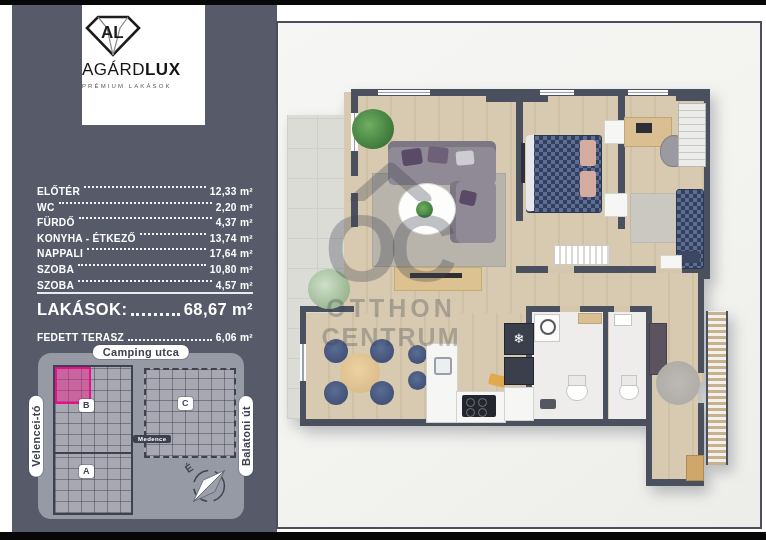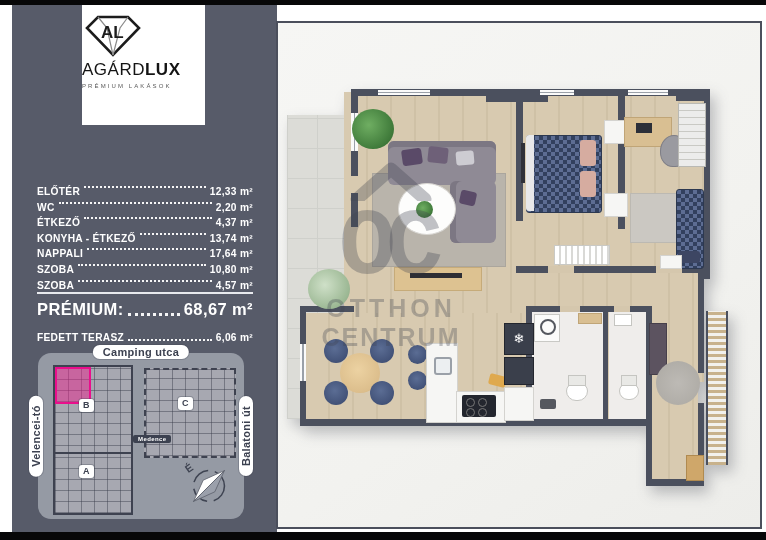--- a/index.html
+++ b/index.html
@@ -70,21 +70,21 @@
   .win-v{background:linear-gradient(to right,#fafafa 40%,#9aa0a8 40%,#9aa0a8 60%,#fafafa 60%);}
   .gap{background:#d5c7ad;}
   .checker{background:repeating-conic-gradient(#32405e 0% 25%,#5d6d93 0% 50%);
            background-size:8px 8px;border:1px solid #2c3850;border-radius:3px;}
   .plant{border-radius:50%;background:radial-gradient(circle at 40% 40%,#6fae62,#3f7a3a 70%,#2e5c2c);}
   .plant.pale{background:radial-gradient(circle at 40% 40%,#cfe0c8,#9cb894 70%,#7d9a76);}
   .white-box{background:#f6f6f4;border:1px solid #d4d3cf;}
   .rug{background:#b9b4ab;border:1px solid #aba69d;}
   .wm{position:absolute;left:38px;top:138px;width:150px;text-align:center;color:rgba(64,68,82,.32);
       z-index:50;pointer-events:none;}
-  .wm .oc{font-size:95px;font-weight:bold;letter-spacing:-10px;line-height:.92;margin-left:-10px;font-family:Liberation Mono, monospace;}
+  .wm .oc{font-size:95px;font-weight:bold;letter-spacing:-10px;line-height:.92;margin-left:-10px;}
   .wm .l1{font-size:25px;font-weight:bold;letter-spacing:4px;margin-top:2px;}
   .wm .l2{font-size:25px;font-weight:bold;letter-spacing:2px;}
   .slats{background:repeating-linear-gradient(0deg,#c8b28c 0 3px,#f2f1ed 3px 6px);
          border-left:2px solid #4b505e;border-right:2px solid #4b505e;}
   .radiator{background:repeating-linear-gradient(90deg,#ffffff 0 4px,#d9d9d6 4px 6px),#f0f0ee;
             border:1px solid #c9c9c5;}
   .shelves{background:repeating-linear-gradient(0deg,#ececeb 0 6px,#c9c9c4 6px 7px),#efefed;
            border:1px solid #b9b9b4;}
   .chair-blue{border-radius:50%;background:radial-gradient(circle at 45% 40%,#5b6d94,#44547a 65%,#36456a);}
   .dark-appl{background:#3a3f4b;border:1px solid #23262e;}
@@ -116,21 +116,21 @@
     <span>12,33 m²</span>
   </div>
 
   <div class="room-row">
     <span>WC</span>
     <span class="leader"></span>
     <span>2,20 m²</span>
   </div>
 
   <div class="room-row">
-    <span>ÉTKEZŐ</span>
+    <span>FÜRDŐ</span>
     <span class="leader"></span>
     <span>4,37 m²</span>
   </div>
 
   <div class="room-row">
     <span>KONYHA - ÉTKEZŐ</span>
     <span class="leader"></span>
     <span>13,74 m²</span>
   </div>
 
@@ -148,21 +148,21 @@
 
   <div class="room-row">
     <span>SZOBA</span>
     <span class="leader"></span>
     <span>4,57 m²</span>
   </div>
 </div>
 
     <div class="sep"></div>
     <div class="total-row">
-      <span>PRÉMIUM:</span>
+      <span>LAKÁSOK:</span>
       <span class="leader"></span>
       <span>68,67 m²</span>
     </div>
     <div class="terrace-row">
       <span>FEDETT TERASZ</span>
       <span class="leader"></span>
       <span>6,06 m²</span>
     </div>
 
     <div class="site-map">

